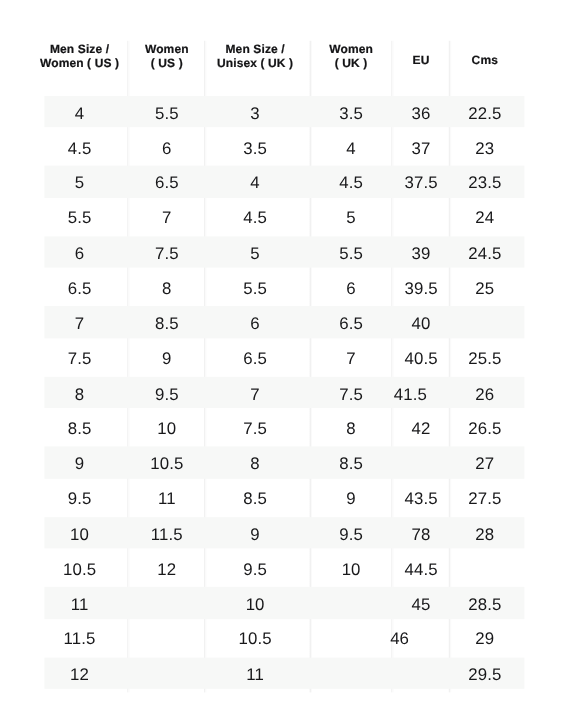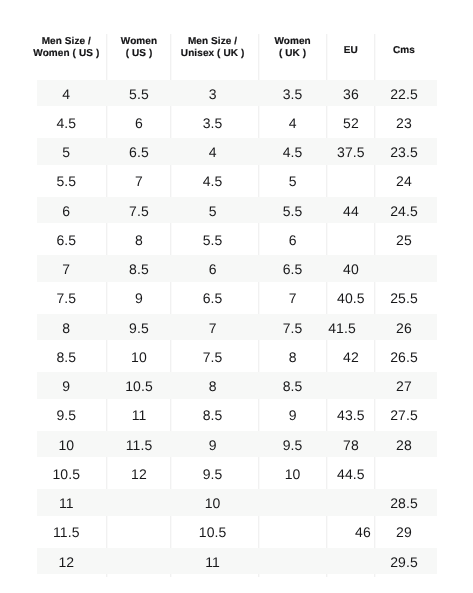--- a/index.html
+++ b/index.html
@@ -77,21 +77,21 @@
       <div class="cell" style="left:75.6px">3</div>
       <div class="cell" style="left:155.6px">3.5</div>
       <div class="cell" style="left:213.9px">36</div>
       <div class="cell" style="left:267.0px">22.5</div>
     </div>
     <div class="rw" style="top:80.85px">
       <div class="cell" style="left:-70.7px">4.5</div>
       <div class="cell" style="left:2.0px">6</div>
       <div class="cell" style="left:75.6px">3.5</div>
       <div class="cell" style="left:155.6px">4</div>
-      <div class="cell" style="left:213.9px">52</div>
+      <div class="cell" style="left:213.9px">37</div>
       <div class="cell" style="left:267.0px">23</div>
     </div>
     <div class="rw" style="top:110.10px">
       <div class="cell" style="left:-70.7px">5</div>
       <div class="cell" style="left:2.0px">6.5</div>
       <div class="cell" style="left:75.6px">4</div>
       <div class="cell" style="left:155.6px">4.5</div>
       <div class="cell" style="left:213.9px">37.5</div>
       <div class="cell" style="left:267.0px">23.5</div>
     </div>
@@ -100,28 +100,29 @@
       <div class="cell" style="left:2.0px">7</div>
       <div class="cell" style="left:75.6px">4.5</div>
       <div class="cell" style="left:155.6px">5</div>
       <div class="cell" style="left:267.0px">24</div>
     </div>
     <div class="rw" style="top:168.60px">
       <div class="cell" style="left:-70.7px">6</div>
       <div class="cell" style="left:2.0px">7.5</div>
       <div class="cell" style="left:75.6px">5</div>
       <div class="cell" style="left:155.6px">5.5</div>
-      <div class="cell" style="left:213.9px">44</div>
+      <div class="cell" style="left:213.9px">39</div>
       <div class="cell" style="left:267.0px">24.5</div>
     </div>
     <div class="rw" style="top:197.85px">
       <div class="cell" style="left:-70.7px">6.5</div>
       <div class="cell" style="left:2.0px">8</div>
       <div class="cell" style="left:75.6px">5.5</div>
       <div class="cell" style="left:155.6px">6</div>
+      <div class="cell" style="left:213.9px">39.5</div>
       <div class="cell" style="left:267.0px">25</div>
     </div>
     <div class="rw" style="top:227.10px">
       <div class="cell" style="left:-70.7px">7</div>
       <div class="cell" style="left:2.0px">8.5</div>
       <div class="cell" style="left:75.6px">6</div>
       <div class="cell" style="left:155.6px">6.5</div>
       <div class="cell" style="left:213.9px">40</div>
       <div class="cell" style="left:267.0px"></div>
     </div>
@@ -178,28 +179,29 @@
       <div class="cell" style="left:75.6px">9.5</div>
       <div class="cell" style="left:155.6px">10</div>
       <div class="cell" style="left:213.9px">44.5</div>
       <div class="cell" style="left:267.0px"></div>
     </div>
     <div class="rw" style="top:461.10px">
       <div class="cell" style="left:-70.7px">11</div>
       <div class="cell" style="left:2.0px"></div>
       <div class="cell" style="left:75.6px">10</div>
       <div class="cell" style="left:155.6px"></div>
+      <div class="cell" style="left:213.9px">45</div>
       <div class="cell" style="left:267.0px">28.5</div>
     </div>
     <div class="rw" style="top:490.35px">
       <div class="cell" style="left:-70.7px">11.5</div>
       <div class="cell" style="left:2.0px"></div>
       <div class="cell" style="left:75.6px">10.5</div>
       <div class="cell" style="left:155.6px"></div>
-      <div class="cell" style="left:226px">46</div>
+      <div class="cell" style="left:196px">46</div>
       <div class="cell" style="left:267.0px">29</div>
     </div>
     <div class="rw" style="top:519.60px">
       <div class="cell" style="left:-70.7px">12</div>
       <div class="cell" style="left:2.0px"></div>
       <div class="cell" style="left:75.6px">11</div>
       <div class="cell" style="left:155.6px"></div>
       <div class="cell" style="left:267.0px">29.5</div>
     </div>
   </div>

